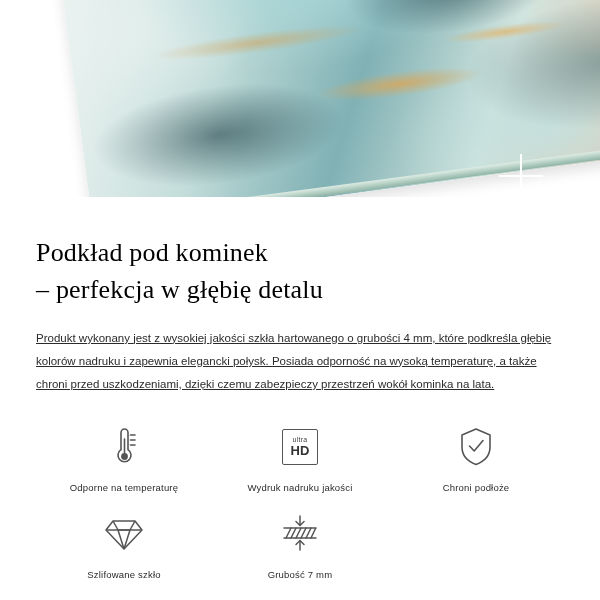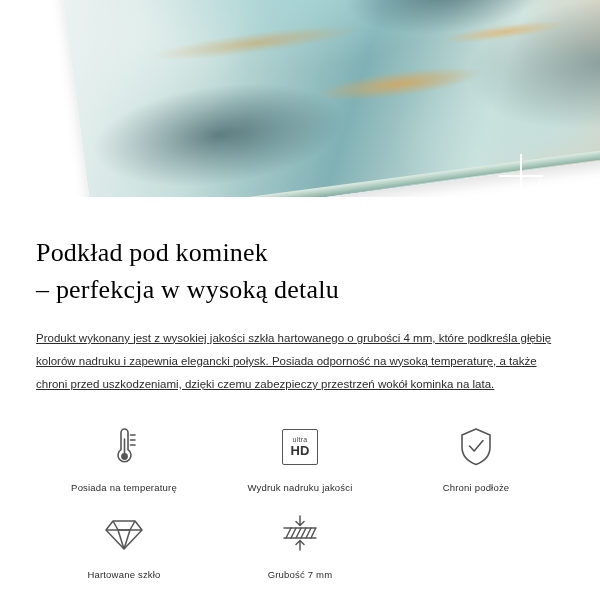--- a/index.html
+++ b/index.html
@@ -174,39 +174,39 @@
     <div class="hero-edge"></div>
     <div class="sparkle sparkle-1"></div>
     <div class="sparkle sparkle-2"></div>
     <div class="hero-mask-bottom"></div>
   </div>
 
   <div class="content">
 
     <h1 class="headline">
       <span class="line1">Podkład pod kominek</span>
-      <span class="line2">– perfekcja w wysoką detalu</span>
+      <span class="line2">– perfekcja w głębię detalu</span>
     </h1>
 
     <p class="paragraph">Produkt wykonany jest z wysokiej jakości szkła hartowanego o grubości 4 mm, które podkreśla głębię kolorów nadruku i zapewnia elegancki połysk. Posiada odporność na wysoką temperaturę, a także chroni przed uszkodzeniami, dzięki czemu zabezpieczy przestrzeń wokół kominka na lata.</p>
 
     <div class="features">
 
       <div class="feature">
         <div class="feature-icon">
           <svg width="34" height="40" viewBox="0 0 34 40" fill="none" stroke="#555" stroke-width="1.6" stroke-linecap="round">
             <path d="M14 5.5a3.5 3.5 0 0 1 7 0v17.2a6.5 6.5 0 1 1-7 0z"></path>
             <line x1="17.5" y1="12" x2="17.5" y2="26"></line>
             <circle cx="17.5" cy="29.5" r="3.4" fill="#555" stroke="none"></circle>
             <line x1="23.5" y1="8" x2="28" y2="8"></line>
             <line x1="23.5" y1="13" x2="28" y2="13"></line>
             <line x1="23.5" y1="18" x2="28" y2="18"></line>
           </svg>
         </div>
-        <div class="feature-label">Posiada na temperaturę</div>
+        <div class="feature-label">Odporne na temperaturę</div>
       </div>
 
       <div class="feature">
         <div class="feature-icon">
           <div class="ultrahd">
             <span class="u1">ultra</span>
             <span class="u2">HD</span>
           </div>
         </div>
         <div class="feature-label">Wydruk nadruku jakości</div>
@@ -225,21 +225,21 @@
       <div class="feature">
         <div class="feature-icon">
           <svg width="40" height="36" viewBox="0 0 40 36" fill="none" stroke="#555" stroke-width="1.5" stroke-linejoin="round">
             <path d="M9 5 H31 L38 14 L20 33 L2 14 Z"></path>
             <path d="M2 14 H38"></path>
             <path d="M9 5 L14 14 L20 33"></path>
             <path d="M31 5 L26 14 L20 33"></path>
             <path d="M14 14 H26"></path>
           </svg>
         </div>
-        <div class="feature-label">Hartowane szkło</div>
+        <div class="feature-label">Szlifowane szkło</div>
       </div>
 
 
       <div class="feature">
         <div class="feature-icon">
           <svg width="44" height="40" viewBox="0 0 44 40" fill="none" stroke="#555" stroke-width="1.5" stroke-linecap="round">
             <line x1="22" y1="2" x2="22" y2="11"></line>
             <polyline points="18,7.5 22,11.5 26,7.5"></polyline>
             <line x1="6" y1="14" x2="38" y2="14"></line>
             <line x1="6" y1="24" x2="38" y2="24"></line>

